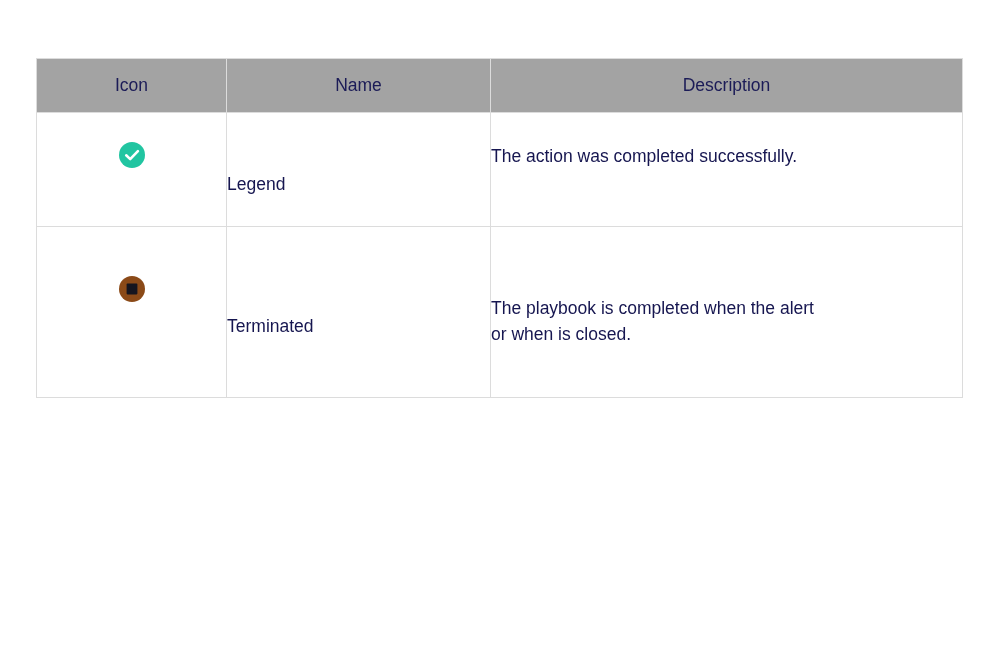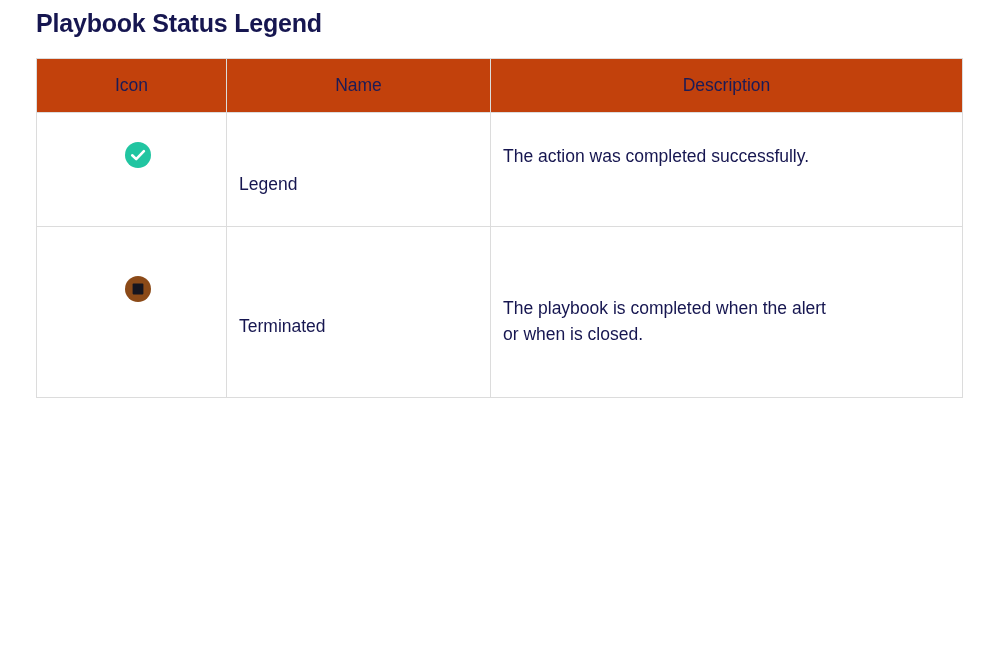--- a/index.html
+++ b/index.html
@@ -41,36 +41,36 @@
     table-layout: fixed;
     background: #ffffff;
   }
   .legend-table th,
   .legend-table td {
     border: 1px solid #dcdcdc;
     vertical-align: middle;
     color: #161650;
   }
   .legend-table thead th {
-    background: #c2410c;
+    background: #a3a3a3;
     font-weight: normal;
     font-size: 17.5px;
     text-align: center;
     height: 53px;
     padding: 0;
     color: #1b1b57;
   }
   .col-icon   { width: 190px; }
   .col-name   { width: 264px; }
   .col-desc   { width: 472px; }
 
   .legend-table tbody td {
     font-size: 17.5px;
     line-height: 26px;
-    padding: 0 0 0 12px;
+    padding: 0 0 0 0;
   }
   td.cell-icon {
     text-align: center;
     padding: 0;
   }
   td.cell-name {
     padding-left: 20px;
   }
   td.cell-desc {
     padding-left: 20px;
@@ -132,21 +132,20 @@
     position: absolute;
     left: 0; top: 0;
     width: 100%; height: 100%;
   }
 </style>
 </head>
 <body>
 
 <div class="page">
 
-  <h1 class="page-title">Playbook Status Legend</h1>
 
   <table class="legend-table">
     <colgroup>
       <col class="col-icon">
       <col class="col-name">
       <col class="col-desc">
     </colgroup>
     <thead>
       <tr>
         <th>Icon</th>

